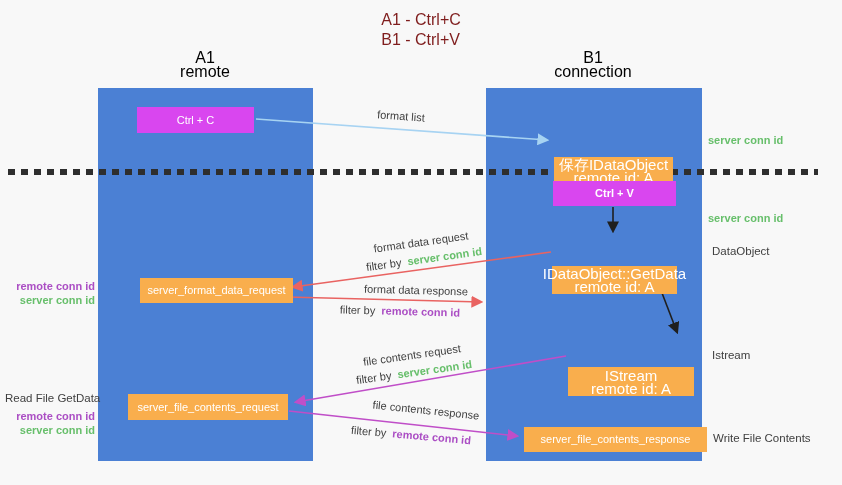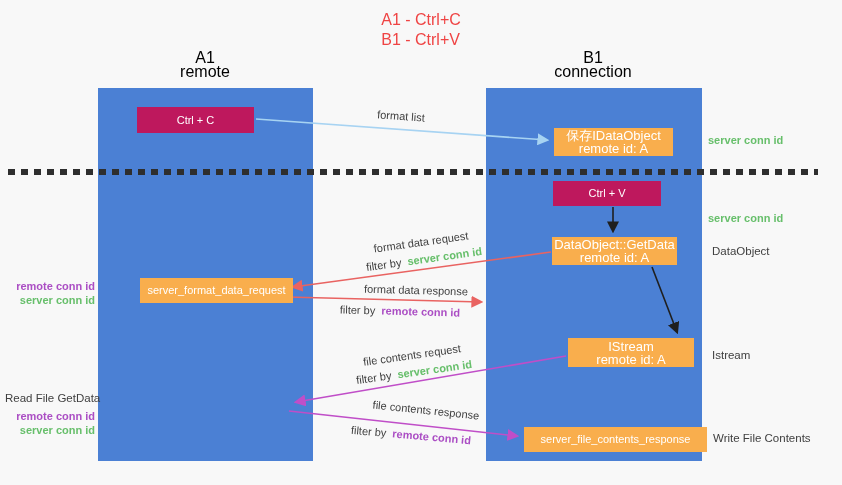--- a/index.html
+++ b/index.html
@@ -1,35 +1,35 @@
 <!DOCTYPE html>
 <html><head>
 <meta charset="utf-8">
 <style>
   html,body { margin:0; padding:0; background:#f8f8f8; }
   .canvas {
     position:relative; width:842px; height:485px; overflow:hidden;
     background:#f8f8f8; font-family:"Liberation Sans", sans-serif;
   }
   .title-block { position:absolute; top:10px; left:0; width:842px; text-align:center; }
-  .title-inner { display:inline-block; text-align:left; font-size:16px; color:#ef4444; line-height:20px; }
+  .title-inner { display:inline-block; text-align:left; font-size:16px; color:#7f1d1d; line-height:20px; }
   .lane-header { position:absolute; text-align:center; font-size:16px; color:#000000; line-height:14px; width:120px; }
   .lane { position:absolute; top:88px; height:373px; background:#4b80d4; }
   .dashline {
     position:absolute; left:8px; top:169px; width:810px; height:6px;
     background:repeating-linear-gradient(to right, #2e2e2e 0 7px, transparent 7px 13px);
   }
   .node {
     position:absolute; display:flex; flex-direction:column; align-items:center;
     justify-content:center; color:#ffffff; text-align:center; line-height:13px;
   }
   .orange { background:#f9ae4d; }
-  .green  { background:#be185d; }
+  .green  { background:#d946ef; }
   .fs11 { font-size:11px; }
-  .fs105 { font-size:13px; }
+  .fs105 { font-size:15px;margin-top:29px; }
   .lbl { position:absolute; font-size:11px; color:#3f3f3f; white-space:nowrap; }
   .rot { transform:translate(-50%,-50%) rotate(var(--r,0deg)); }
   .dark { font-size:11.5px; color:#404040; }
   .g { color:#67bf6b; font-weight:bold; }
   .p { color:#ab4ec4; font-weight:bold; }
   .sideblock { position:absolute; left:0; width:95px; text-align:right; font-size:11px; line-height:14px; white-space:nowrap; }
   .gap { margin-left:3px; }
   svg.arrows { position:absolute; left:0; top:0; pointer-events:none; }
 </style>
 </head>
@@ -84,39 +84,42 @@
 
   <div class="node green fs11" style="left:137px; top:107px; width:117px; height:26px;">
     <div>Ctrl + C</div>
   </div>
 
   <div class="node orange fs105" style="left:554px; top:128px; width:119px; height:28px;">
     <div>保存IDataObject</div>
     <div>remote id: A</div>
   </div>
 
-  <div class="node green fs11" style="left:553px; top:181px; width:108px; height:25px;">
+  <div class="node green fs11" style="left:553px; top:181px; width:123px; height:25px;font-weight:bold;">
     <div>Ctrl + V</div>
   </div>
 
   <div class="node orange fs105" style="left:552px; top:237px; width:125px; height:28px;">
-    <div>DataObject::GetData</div>
+    <div>IDataObject::GetData</div>
     <div>remote id: A</div>
   </div>
 
   <div class="node orange fs11" style="left:140px; top:278px; width:153px; height:25px;">
     <div>server_format_data_request</div>
   </div>
 
 
   <div class="node orange fs105" style="left:568px; top:338px; width:126px; height:29px;">
     <div>IStream</div>
     <div>remote id: A</div>
   </div>
 
+  <div class="node orange fs11" style="left:128px; top:394px; width:160px; height:26px;">
+    <div>server_file_contents_request</div>
+  </div>
 
   <div class="node orange fs11" style="left:524px; top:427px; width:183px; height:25px;">
     <div>server_file_contents_response</div>
   </div>
 
   <div class="lbl g" style="left:708px; top:134px;">server conn id</div>
   <div class="lbl g" style="left:708px; top:212px;">server conn id</div>
   <div class="lbl dark" style="left:712px; top:245px;">DataObject</div>
   <div class="lbl dark" style="left:712px; top:349px;">Istream</div>
   <div class="lbl dark" style="left:713px; top:432px;">Write File Contents</div>

